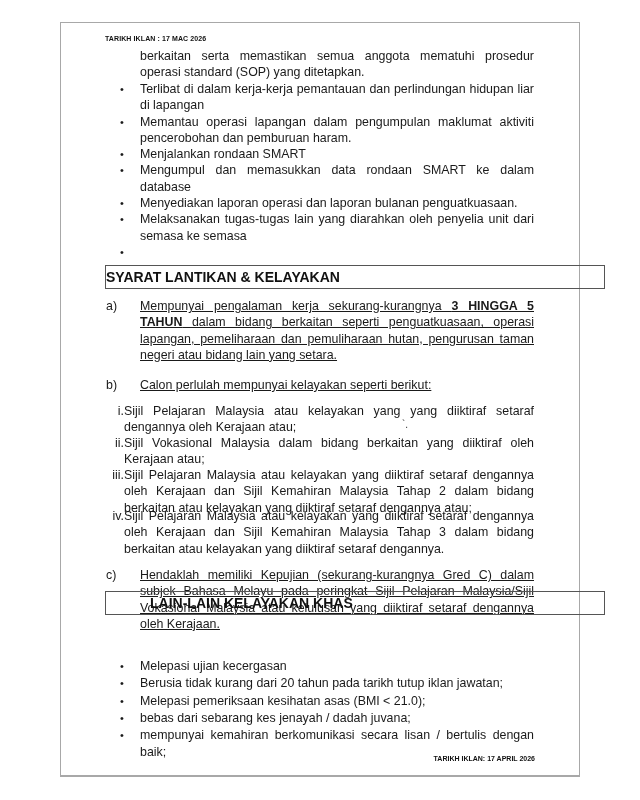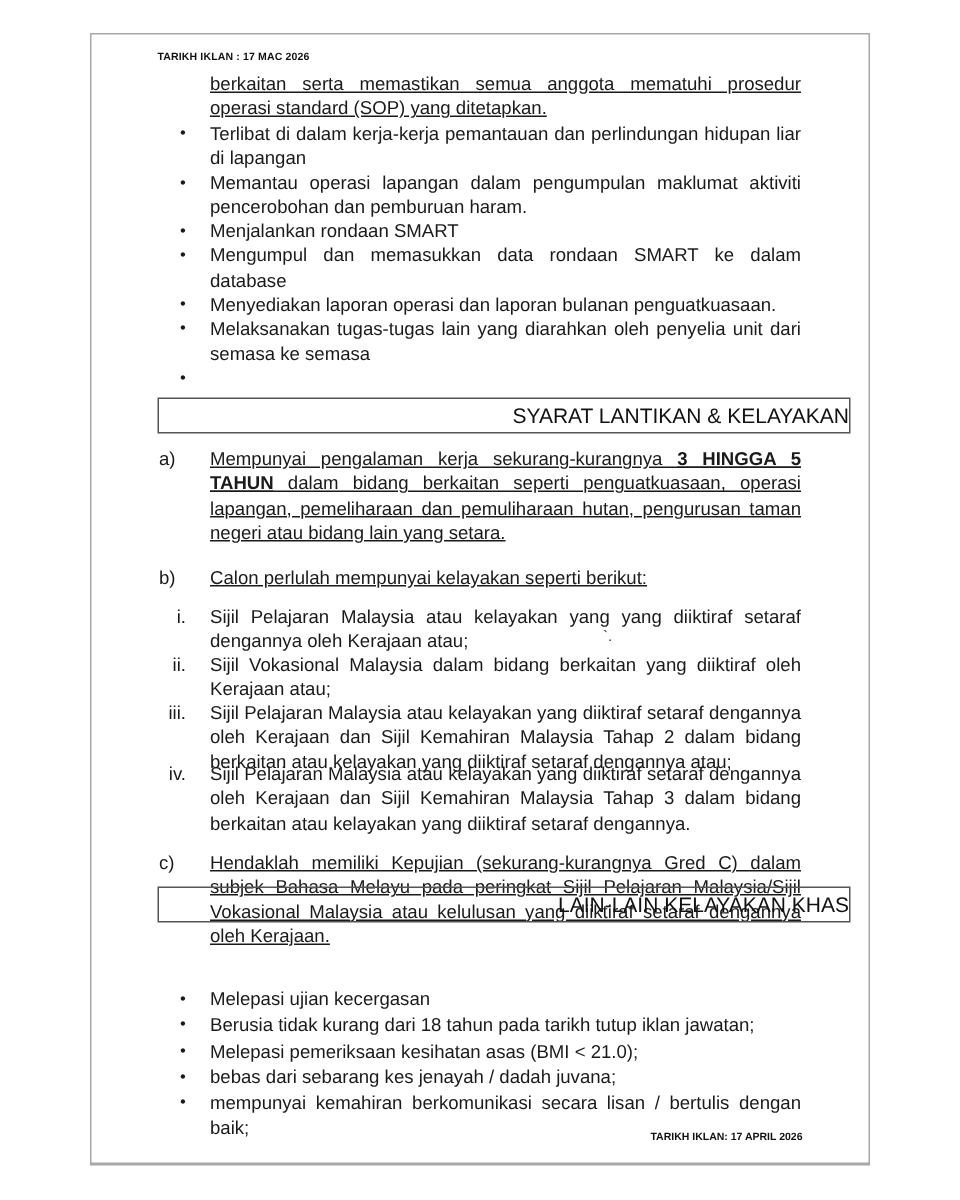--- a/index.html
+++ b/index.html
@@ -11,37 +11,37 @@
   }
   .hdr-date {
     position: absolute; left: 105px; top: 35px;
     font-size: 7px; font-weight: bold; letter-spacing: 0.1px; color: #111;
   }
   .ftr-date {
     position: absolute; right: 105px; top: 755px;
     font-size: 7px; font-weight: bold; color: #111;
   }
   .body-text { font-size: 12.4px; line-height: 16.3px; }
-  .block { position: absolute; left: 140px; width: 394px; text-align: justify; text-decoration: underline; }
+  .block { position: absolute; left: 140px; width: 394px; text-align: justify; }
   .bullet-list { position: absolute; left: 117px; width: 417px; list-style: none; }
   .bullet-list li { position: relative; padding-left: 23px; text-align: justify; }
   .bullet-list li .dot {
     position: absolute; left: 3px; top: 0; font-size: 11px;
   }
   .sec-box {
-    position: absolute; left: 105px; width: 462px; height: 24px;
-    border: 1px solid #555; text-align: right;
-    font-size: 14px; font-weight: normal; line-height: 22px; color: #111;
+    position: absolute; left: 105px; width: 500px; height: 24px;
+    border: 1px solid #555; text-align: left;
+    font-size: 14px; font-weight: bold; line-height: 22px; color: #111;
   }
   .item { position: absolute; left: 106px; width: 428px; }
   .item .lbl { position: absolute; left: 0; top: 0; }
   .item .txt { margin-left: 34px; text-align: justify; display: block; text-decoration: underline; }
   .roman { position: absolute; left: 100px; width: 434px; }
   .roman .lbl { position: absolute; right: 410px; top: 0; text-align: right; }
-  .roman .txt { margin-left: 40px; text-align: justify; display: block; }
+  .roman .txt { margin-left: 24px; text-align: justify; display: block; }
   .u-bold { font-weight: bold; text-decoration: underline; }
   .stray { position: absolute; left: 402px; top: 419px; font-size: 10px; color: #333; }
 </style>
 </head>
 <body>
 
 <div class="page"></div>
 
 <div class="hdr-date">TARIKH IKLAN : 17 MAC 2026</div>
 
@@ -92,19 +92,19 @@
 
 <div class="item body-text" style="top:567px;">
   <span class="lbl">c)</span>
   <span class="txt">Hendaklah memiliki Kepujian (sekurang-kurangnya Gred C) dalam subjek Bahasa Melayu pada peringkat Sijil Pelajaran Malaysia/Sijil Vokasional Malaysia atau kelulusan yang diiktiraf setaraf dengannya oleh Kerajaan.</span>
 </div>
 
 <div class="sec-box" style="top:591px;padding-left:44px;">LAIN-LAIN KELAYAKAN KHAS</div>
 
 <ul class="bullet-list body-text" style="top:658px; line-height:17.3px;">
   <li><span class="dot">•</span><span>Melepasi ujian kecergasan</span></li>
-  <li><span class="dot">•</span><span>Berusia tidak kurang dari 18 tahun pada tarikh tutup iklan jawatan;</span></li>
+  <li><span class="dot">•</span><span>Berusia tidak kurang dari 20 tahun pada tarikh tutup iklan jawatan;</span></li>
   <li><span class="dot">•</span><span>Melepasi pemeriksaan kesihatan asas (BMI &lt; 21.0);</span></li>
   <li><span class="dot">•</span><span>bebas dari sebarang kes jenayah / dadah juvana;</span></li>
   <li><span class="dot">•</span><span>mempunyai kemahiran berkomunikasi secara lisan / bertulis dengan baik;</span></li>
 </ul>
 
 <div class="ftr-date">TARIKH IKLAN: 17 APRIL 2026</div>
 
 </body></html>

